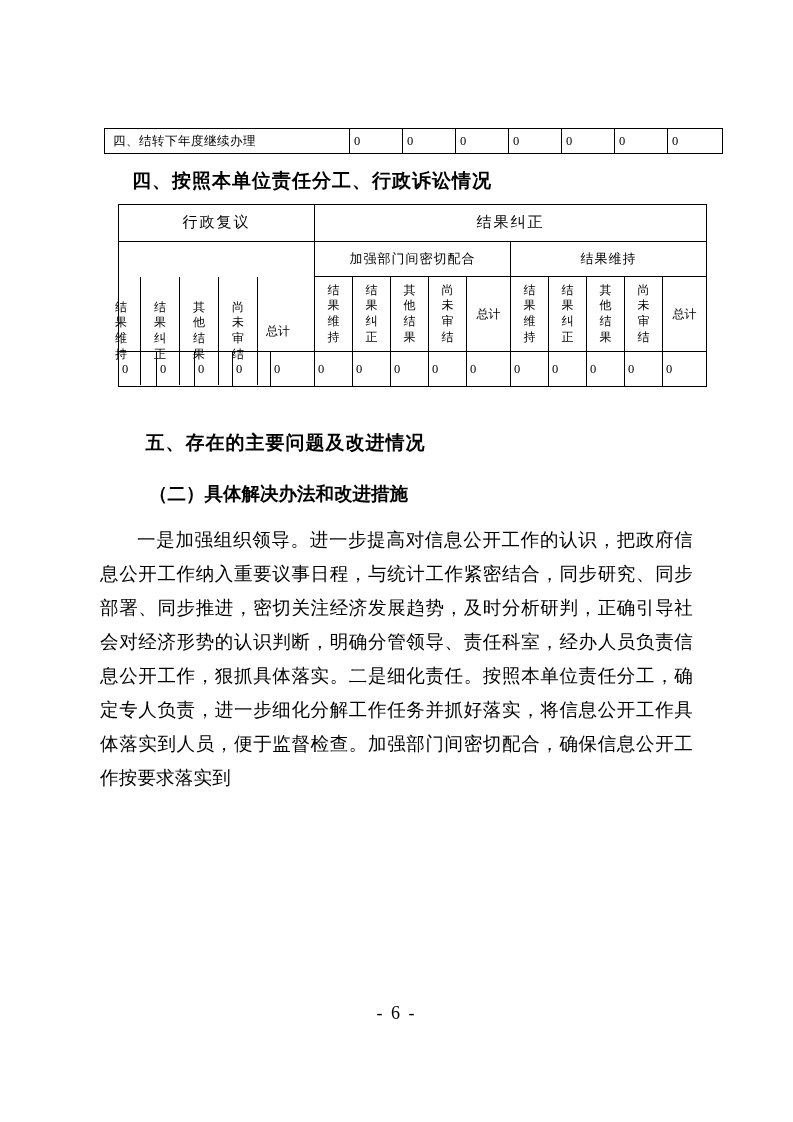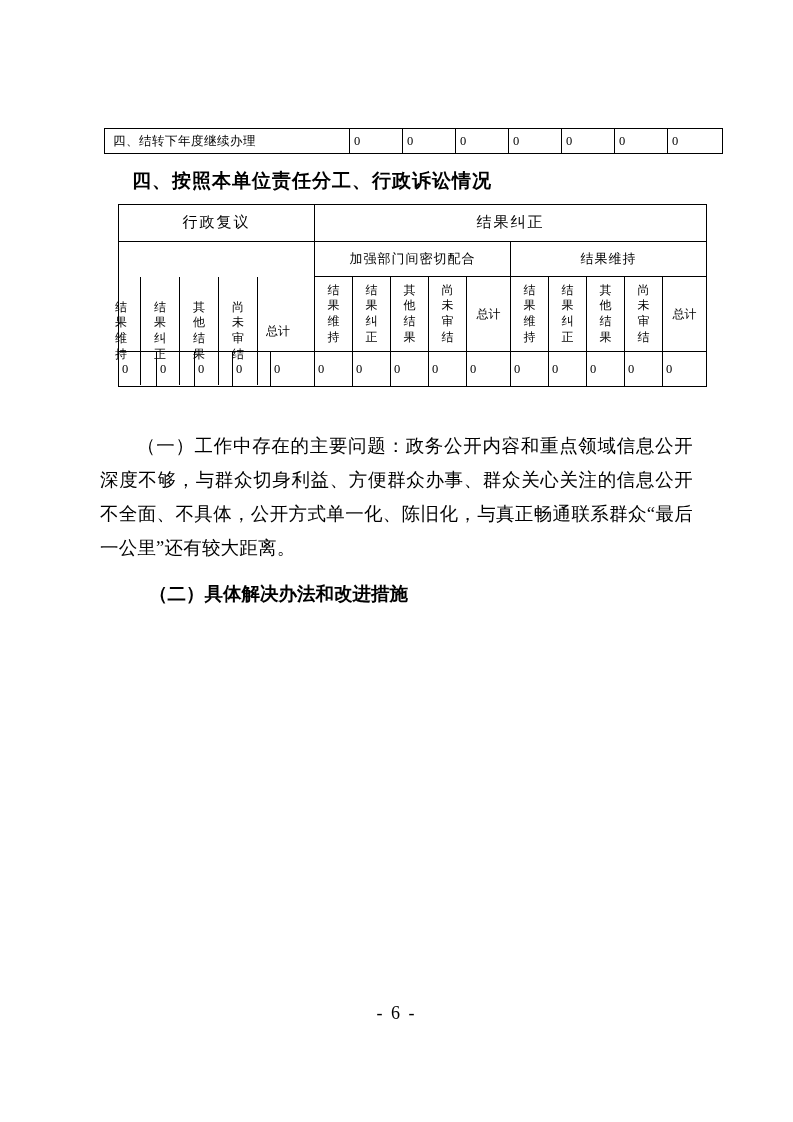--- a/index.html
+++ b/index.html
@@ -237,22 +237,23 @@
         <span class="vert2">其他结果</span>
       </div>
     <div style="flex:0 0 38px; border-right:1px solid #000; display:flex; align-items:center; justify-content:center; font-size:12px; line-height:1.25;">
         <span class="vert2">尚未审结</span>
       </div>
     <div style="flex:1; display:flex; align-items:center; justify-content:center; font-size:12px;">总计</div>
   </div>
 
   <div style="height:38px"></div>
 
+  <div class="bold-head" style="text-indent:2.4em">五、存在的主要问题及改进情况</div>
 
   <div style="height:4px"></div>
 
-  <p class="body-p indent2"><span>（一）工作中存在的主要问题：</span><span>政务公开内容和重点领域信息公开深度不够，与群众切身利益、方便群众办事、群众关心关注的信息公开不全面、不具体，公开方式单一化、陈旧化，与真正畅通联系群众“最后一公里”还有较大距离。</span></p>
 
   <p class="sub-bold">（二）具体解决办法和改进措施</p>
 
+  <p class="body-p indent2">一是加强组织领导。进一步提高对信息公开工作的认识，把政府信息公开工作纳入重要议事日程，与统计工作紧密结合，同步研究、同步部署、同步推进，密切关注经济发展趋势，及时分析研判，正确引导社会对经济形势的认识判断，明确分管领导、责任科室，经办人员负责信息公开工作，狠抓具体落实。二是细化责任。按照本单位责任分工，确定专人负责，进一步细化分解工作任务并抓好落实，将信息公开工作具体落实到人员，便于监督检查。加强部门间密切配合，确保信息公开工作按要求落实到</p>
 
   <div class="page-number">- 6 -</div>
 </div>
 
 </body></html>

